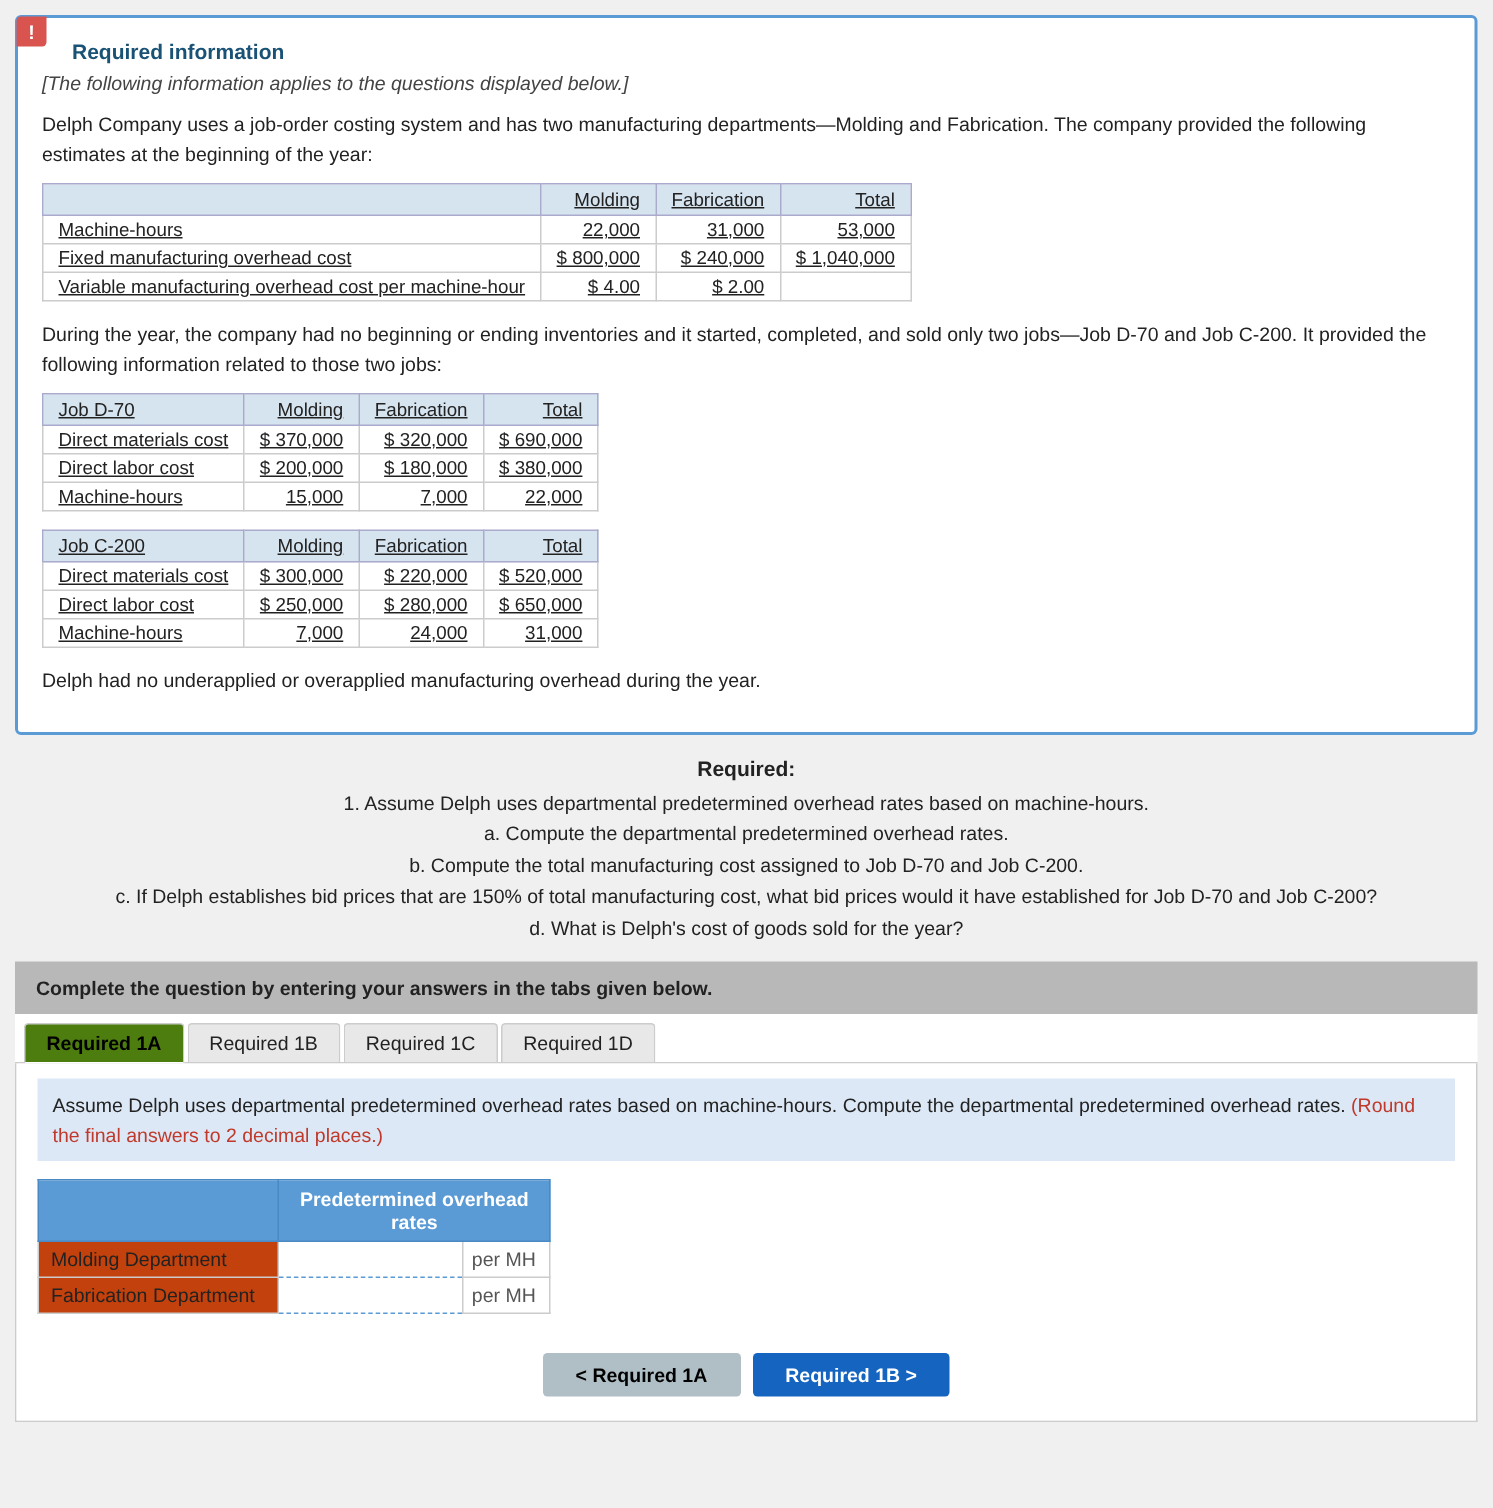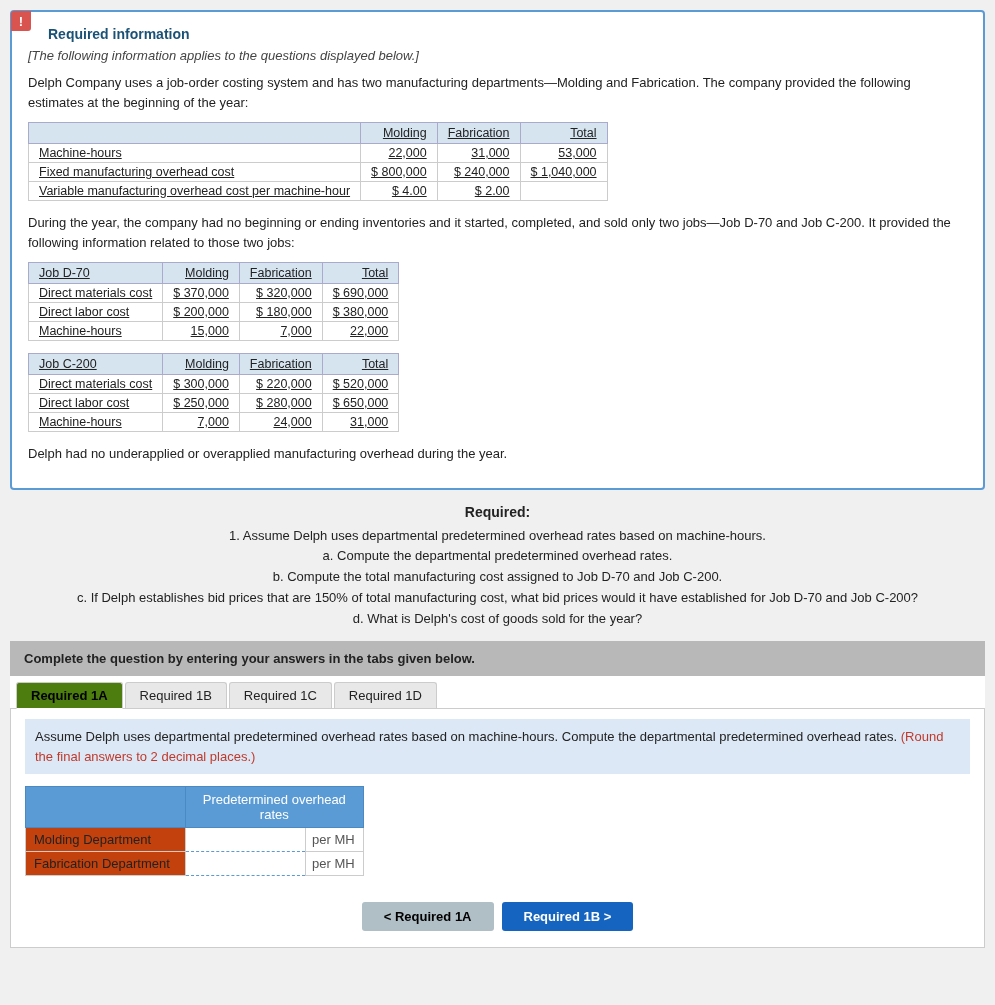--- a/index.html
+++ b/index.html
@@ -174,21 +174,21 @@
     table.answer-table {
       border-collapse: collapse;
       font-size: 13px;
       margin-bottom: 16px;
     }
     table.answer-table th {
       background: #5b9bd5;
       color: #fff;
       padding: 5px 14px;
       text-align: center;
-      font-weight: normal;
+      font-weight: bold;
       border: 1px solid #4a89c3;
     }
     table.answer-table th.blank-header {
       background: #5b9bd5;
       border: 1px solid #4a89c3;
     }
     table.answer-table td {
       border: 1px solid #ccc;
       padding: 4px 8px;
       background: #fff;

